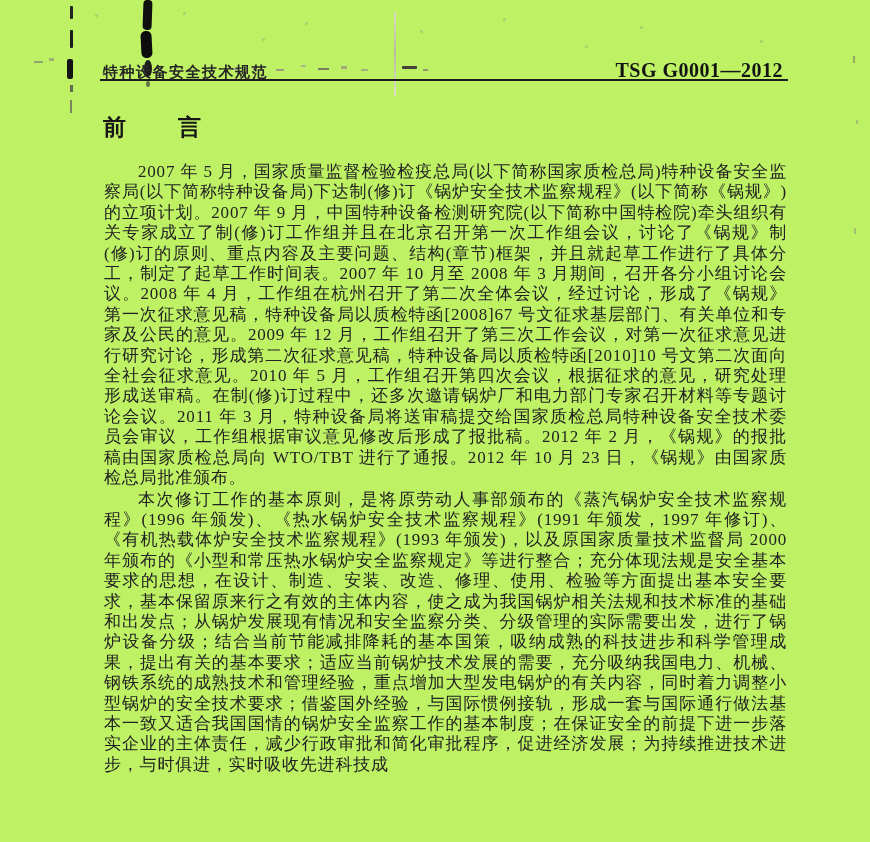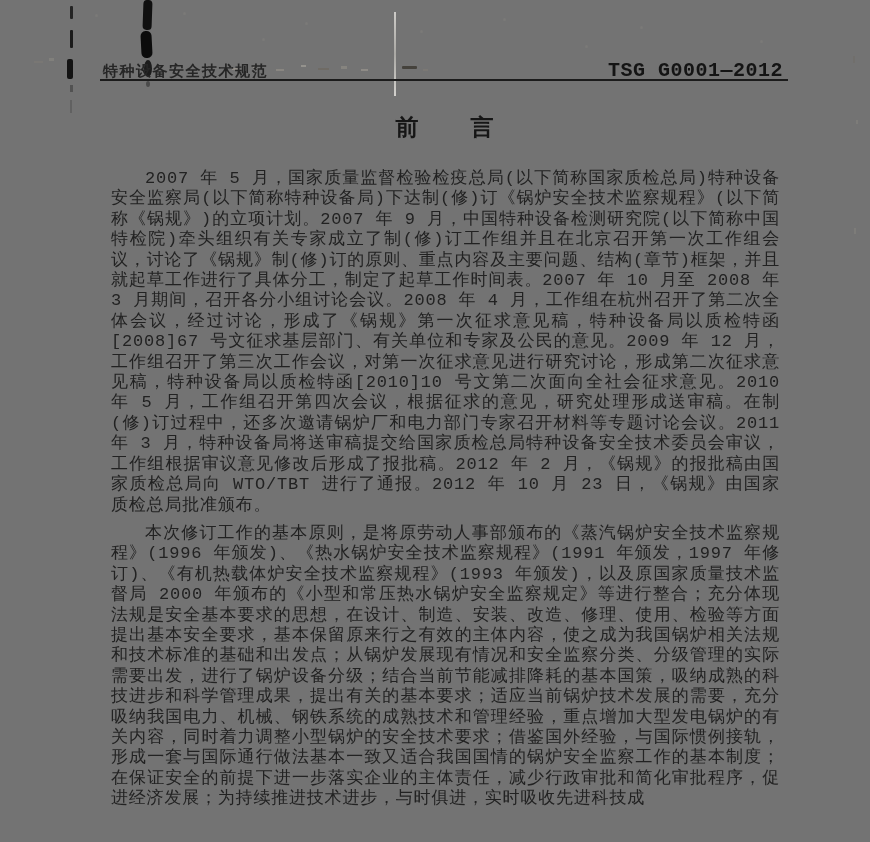--- a/index.html
+++ b/index.html
@@ -4,23 +4,23 @@
 <style>
   html, body {
     margin: 0;
     padding: 0;
     background: #e8e7e4;
   }
   .page {
     position: relative;
     width: 870px;
     height: 842px;
-    background: #737373;
+    background: #bef264;
     overflow: hidden;
-    font-family: Liberation Mono, monospace;
+    font-family: Liberation Serif, serif;
     color: #1f1f1f;
   }
 
   
   .header {
     position: absolute;
     top: 59px;
     left: 103px;
     width: 680px;
     display: flex;
@@ -47,42 +47,42 @@
     height: 2px;
     background: #1b1b1b;
   }
 
   
   .doc-title {
     position: absolute;
     top: 112px;
     left: 103px;
     width: 685px;
-    text-align: center;
+    text-align: left;
     font-size: 23px;
     font-weight: bold;
     letter-spacing: 2px;
     color: #161616;
     white-space: pre;
   }
 
   
   .doc-body {
     position: absolute;
     top: 161px;
     left: 103px;
     width: 685px;
     font-size: 17px;
     line-height: 20.4px;
     letter-spacing: 0.8px;
     text-align: justify;
     color: #222;
   }
   .doc-body p {
-    margin: 8px;
+    margin: 1px;
     text-indent: 2em;
   }
 
   
   .artifact { position: absolute; pointer-events: none; }
   .blob-a  { left: 143px; top: 0;    width: 9px;  height: 30px; background: #101010; border-radius: 4px; transform: rotate(2deg); }
   .blob-b  { left: 141px; top: 31px; width: 11px; height: 27px; background: #0c0c0c; border-radius: 5px; transform: rotate(-3deg); }
   .blob-c  { left: 144px; top: 60px; width: 8px;  height: 17px; background: #1c1c1c; border-radius: 50%; }
   .blob-d  { left: 146px; top: 81px; width: 4px;  height: 6px;  background: #3a3a3a; border-radius: 50%; opacity: .7; }
   .dash-1  { left: 70px;  top: 6px;  width: 3px;  height: 13px; background: #242424; border-radius: 1px; }

